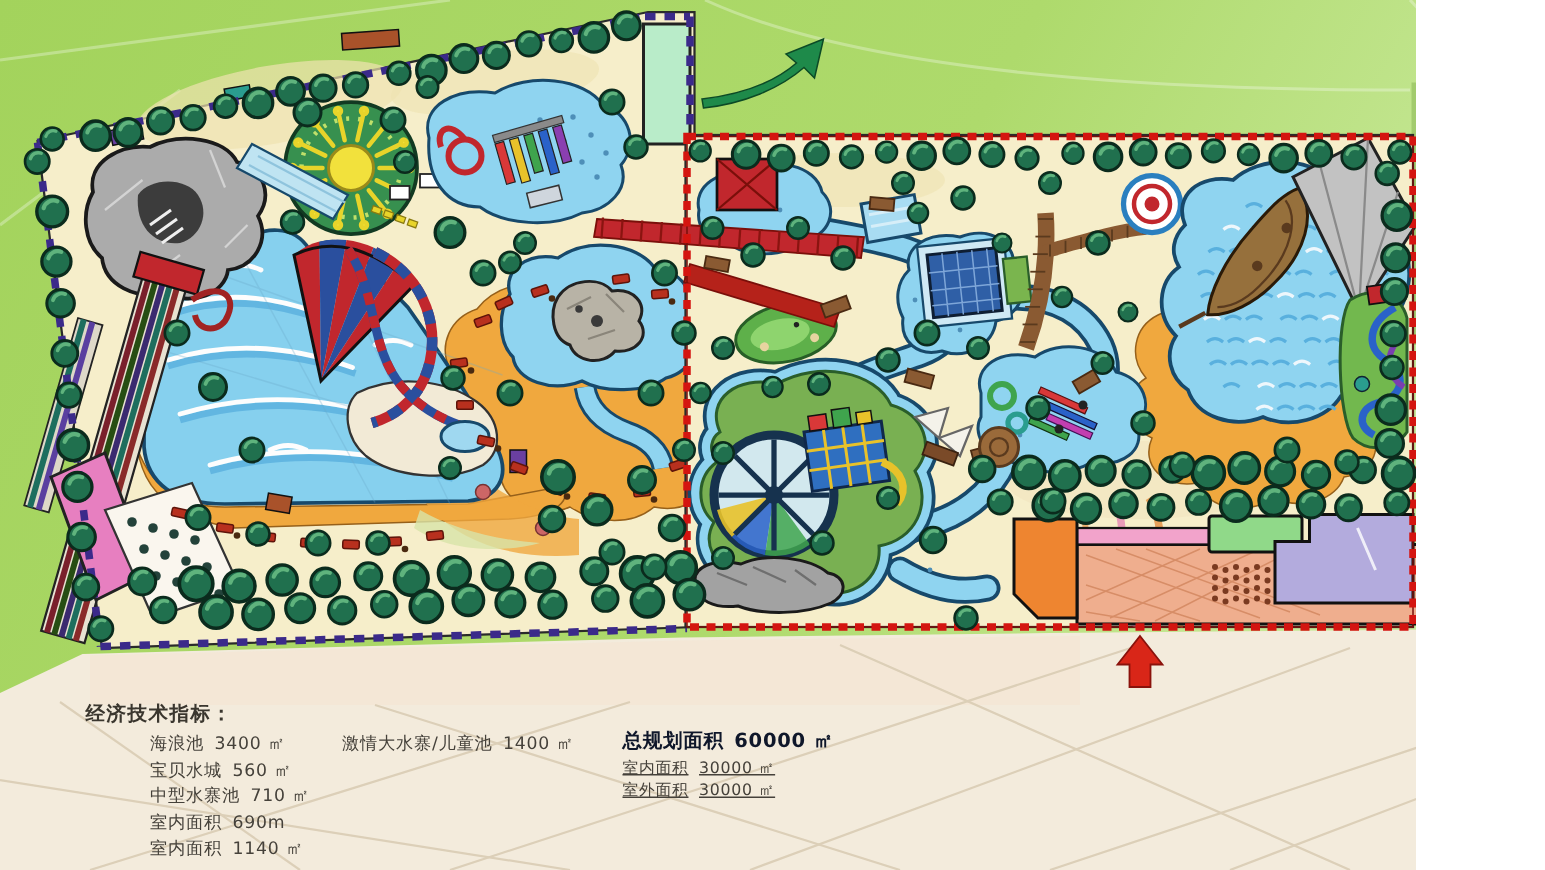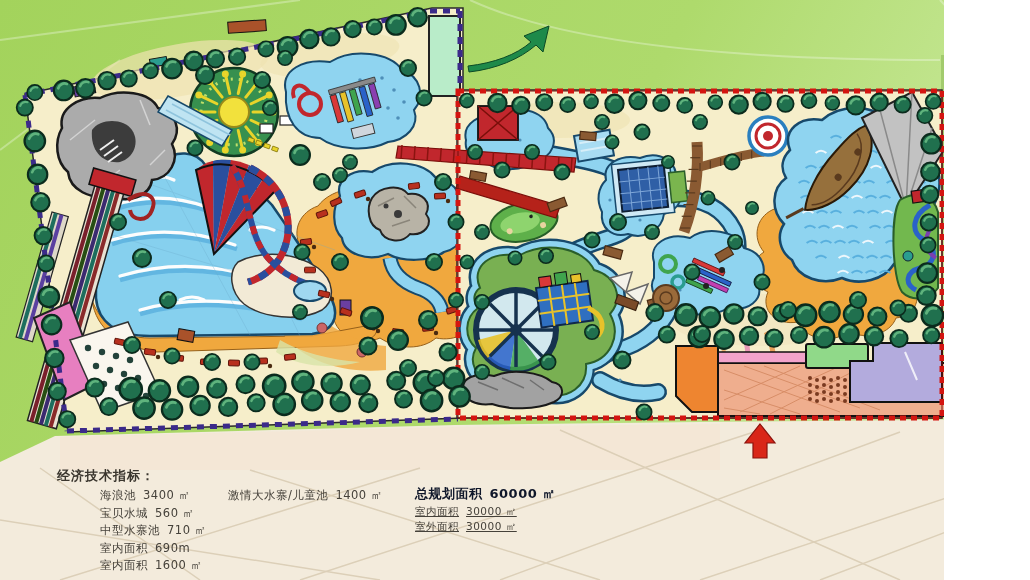--- a/index.html
+++ b/index.html
@@ -847,21 +847,21 @@
   <polygon fill="#d92618" stroke="#8a120c" stroke-width="1.2" points="760,424 775,443 767,443 767,458 753,458 753,443 745,443"></polygon>
 </svg>
 
 <div class="legend">
   <div class="lg-title">经济技术指标：</div>
   <div class="lg-col lg-col1">
     <div class="lg-row"><span>海浪池</span><span class="vl">3400 ㎡</span></div>
     <div class="lg-row"><span>宝贝水城</span><span class="vl">560 ㎡</span></div>
     <div class="lg-row"><span>中型水寨池</span><span class="vl">710 ㎡</span></div>
     <div class="lg-row"><span>室内面积</span><span class="vl">690m</span></div>
-    <div class="lg-row"><span>室内面积</span><span class="vl">1600 ㎡</span></div>
+    <div class="lg-row"><span>室内面积</span><span class="vl">1140 ㎡</span></div>
   </div>
   <div class="lg-col lg-col2">
     <div class="lg-row"><span>激情大水寨/儿童池</span><span class="vl">1400 ㎡</span></div>
   </div>
   <div class="lg-col lg-col3">
     <div class="lg-total"><span>总规划面积</span><span class="vl">60000 ㎡</span></div>
     <div class="lg-sub"><span>室内面积</span><span class="vl">30000 ㎡</span></div>
     <div class="lg-sub"><span>室外面积</span><span class="vl">30000 ㎡</span></div>
   </div>
 </div>

